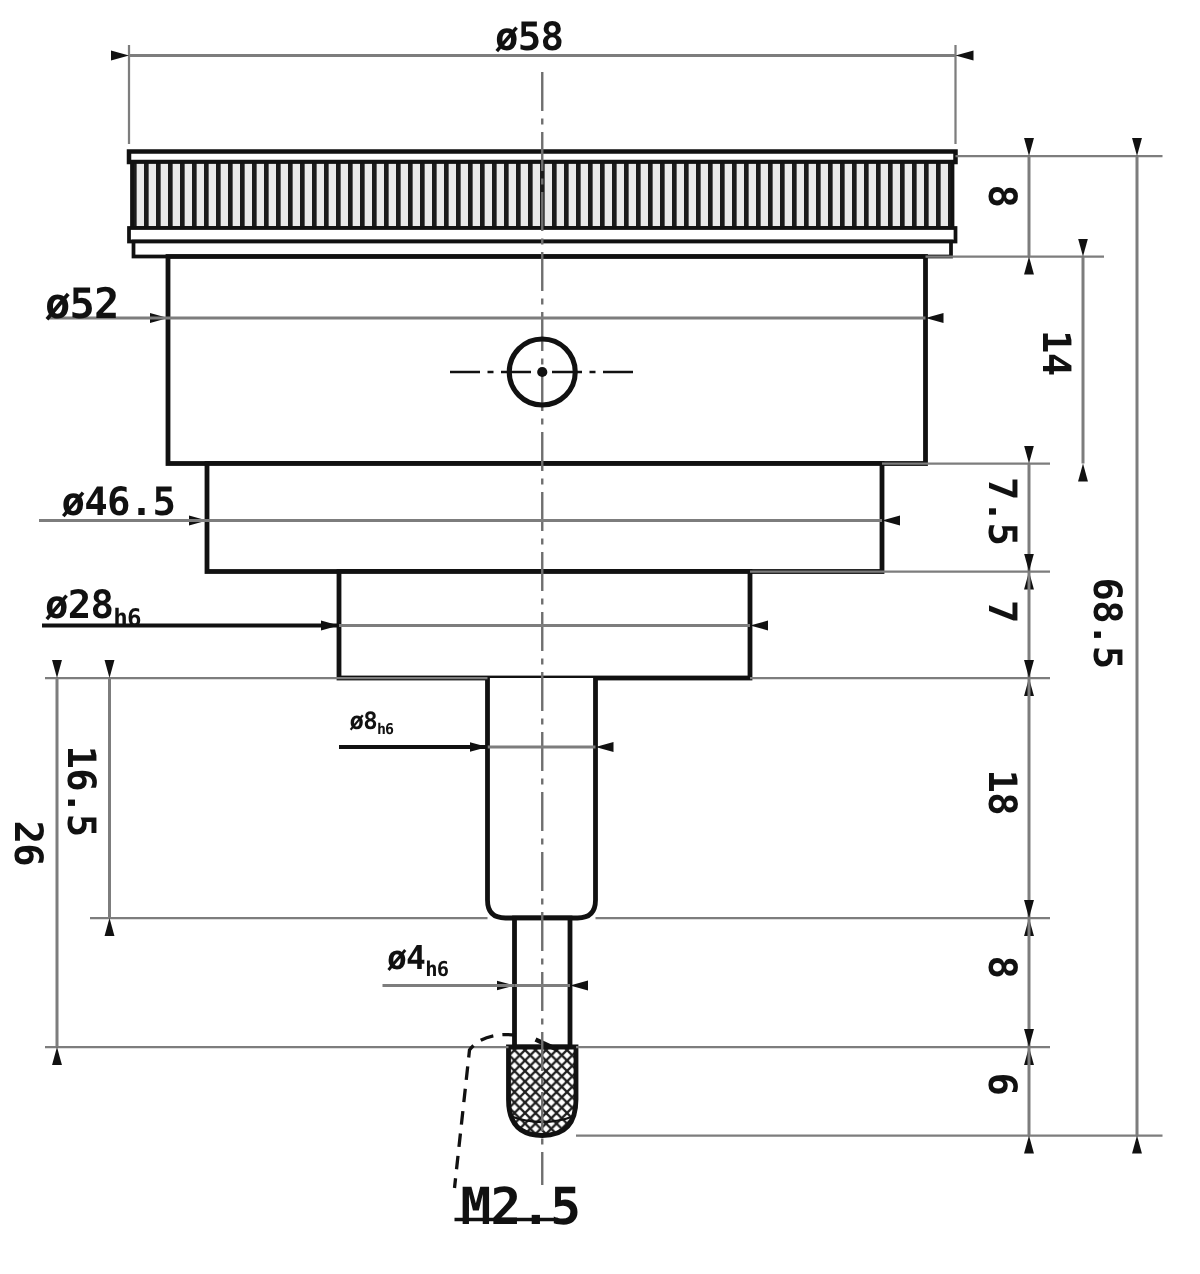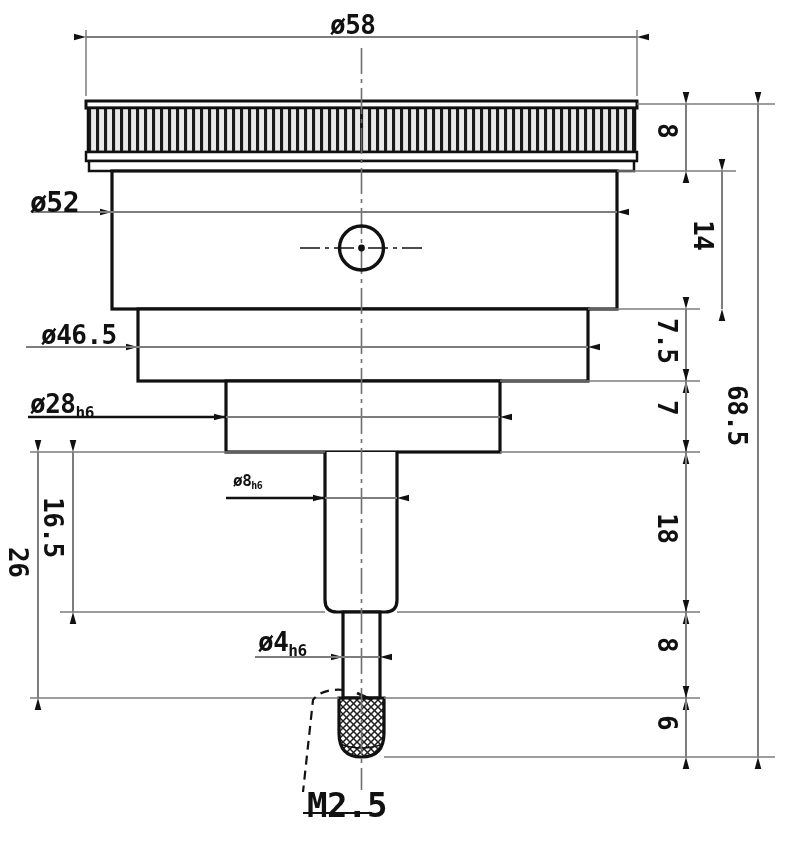--- a/index.html
+++ b/index.html
@@ -156,21 +156,21 @@
   </div>
 
   <div class="lbl" style="left:30px;top:389px;font-size:26px;">
     <span>ø28</span><span class="tol">h6</span>
   </div>
 
   <div class="lbl" style="left:233px;top:471px;font-size:16px;">
     <span>ø8</span><span class="tol">h6</span>
   </div>
 
-  <div class="lbl" style="left:258px;top:627px;font-size:26px;">
+  <div class="lbl" style="left:258px;top:627px;font-size:22px;">
     <span>ø4</span><span class="tol">h6</span>
   </div>
 
   <div class="lbl rot" style="left:682px;top:123px;font-size:26px;transform:rotate(90deg);">
     <span>8</span>
   </div>
 
   <div class="lbl rot" style="left:718px;top:220px;font-size:26px;transform:rotate(90deg);">
     <span>14</span>
   </div>

